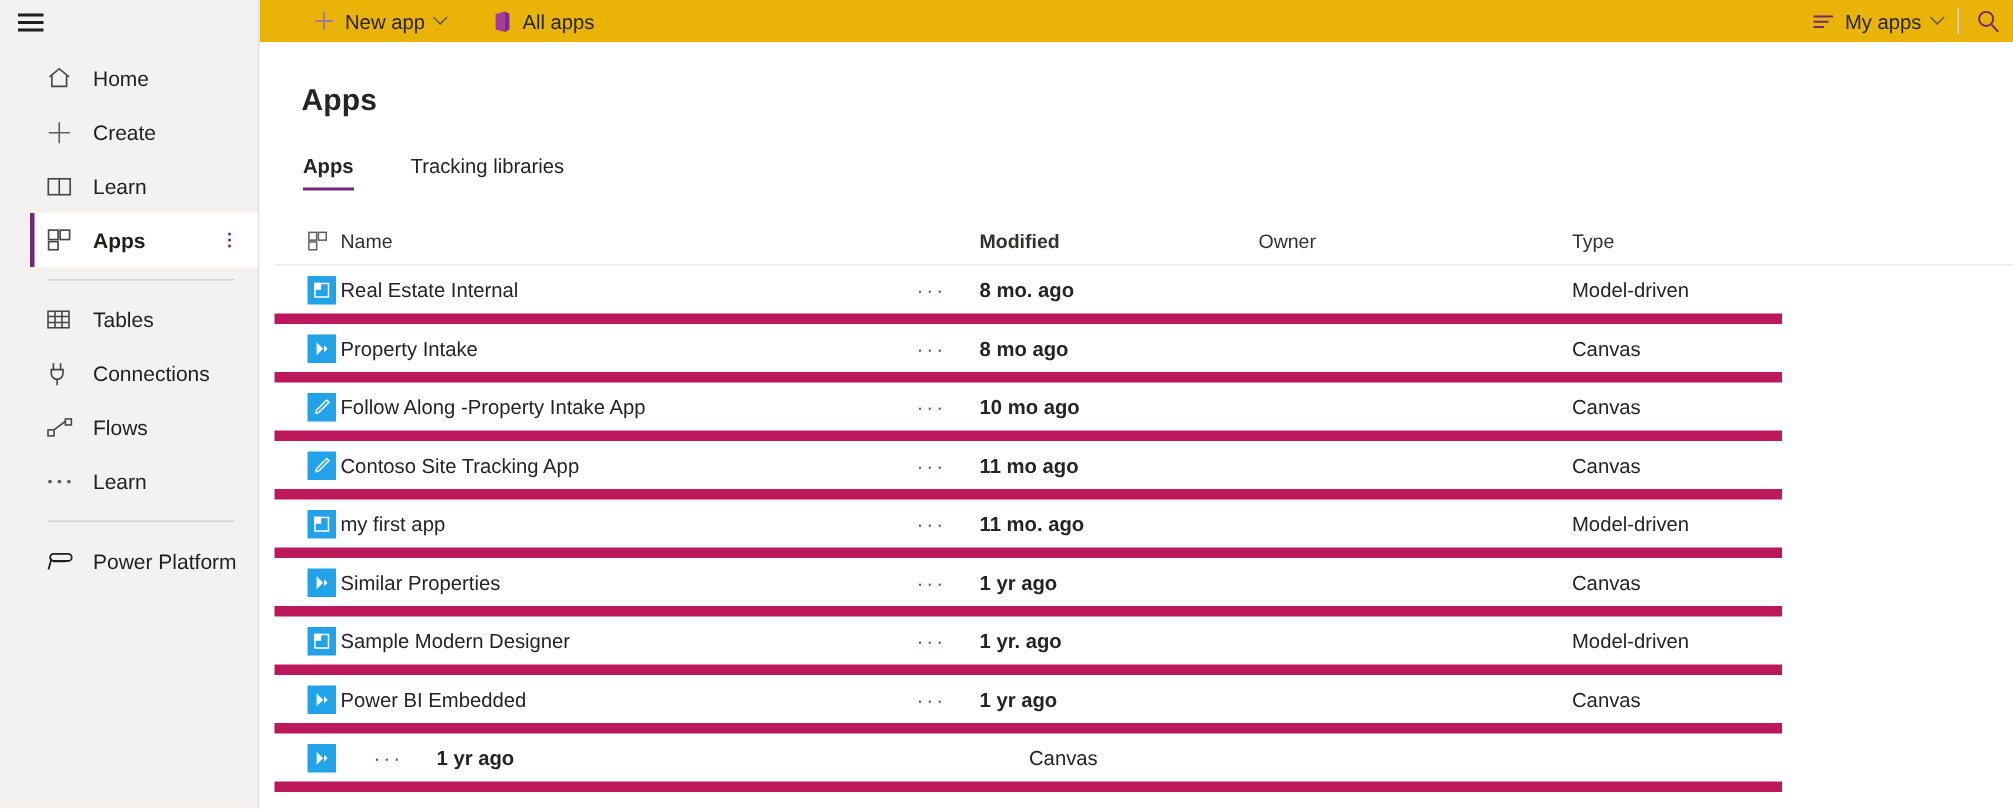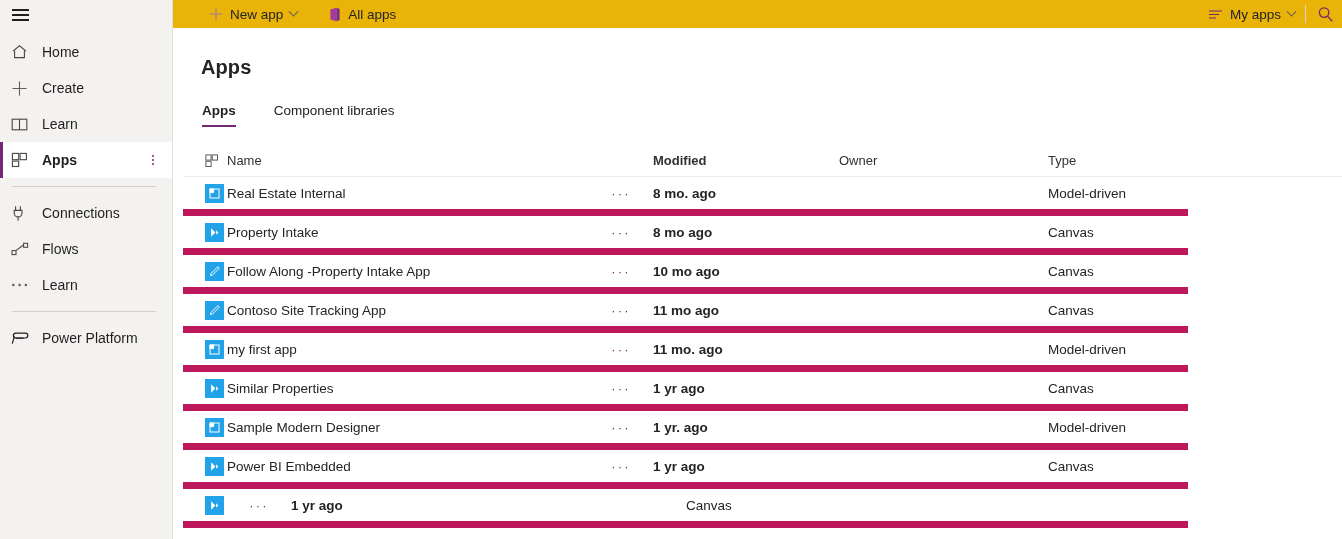--- a/index.html
+++ b/index.html
@@ -23,21 +23,21 @@
   .hamburger {
     width: 48px; height: 30px;
     display: flex; align-items: center; justify-content: flex-start;
     padding-left: 12px;
     cursor: pointer;
   }
   .hamburger .bars { width: 17px; }
   .hamburger .bars span {
     display: block; height: 1.6px; background: #201f1e; margin: 3.3px 0;
   }
-  .nav { margin-top: 4px; }
+  .nav { margin-top: 4px; padding-left: 20px; }
   .nav-item {
     position: relative;
     height: 36px;
     display: flex;
     align-items: center;
     padding-left: 11px;
     cursor: pointer;
     font-size: 14px;
     color: #201f1e;
   }
@@ -234,20 +234,29 @@
         <span class="lbl">Apps</span>
         <span class="more-dots">
           <i></i>
             <i></i>
             <i></i>
         </span>
       </div>
 
       <div class="nav-sep"></div>
 
+      <div class="nav-item">
+        <span class="ico">
+          <svg class="i" width="16" height="14" viewBox="0 0 16 14" fill="none" stroke="#484644" stroke-width="1.05">
+            <rect x="1" y="1.5" width="14" height="11"></rect>
+            <path d="M1 5 H15 M1 9 H15 M5.7 1.5 V12.5 M10.3 1.5 V12.5"></path>
+          </svg>
+        </span>
+        <span class="lbl">Tables</span>
+      </div>
 
       <div class="nav-item">
         <span class="ico">
           <svg class="i" width="15" height="17" viewBox="0 0 15 17" fill="none" stroke="#484644" stroke-width="1.1">
             <path d="M4.6 1.2 V5.2 M9.4 1.2 V5.2"></path>
             <path d="M3.2 5.4 H11 V8 a3.9 3.9 0 0 1 -7.8 0 Z"></path>
             <path d="M7.1 11.9 V15.8"></path>
           </svg>
         </span>
         <span class="lbl">Connections</span>
@@ -340,21 +349,21 @@
 
     <div class="content">
 
       <div class="page-title">Apps</div>
 
       <div class="tabs">
         <div class="tab active">
           <span>Apps</span>
         </div>
         <div class="tab">
-          <span>Component libraries</span>
+          <span>Tracking libraries</span>
         </div>
       </div>
 
       <div class="table">
 
         <div class="thead">
           <div class="c-icon">
             <span>
               <svg class="i" width="14" height="14" viewBox="0 0 14 14" fill="none" stroke="#605e5c" stroke-width="1">
                 <rect x=".9" y=".9" width="5.2" height="5.2"></rect>

